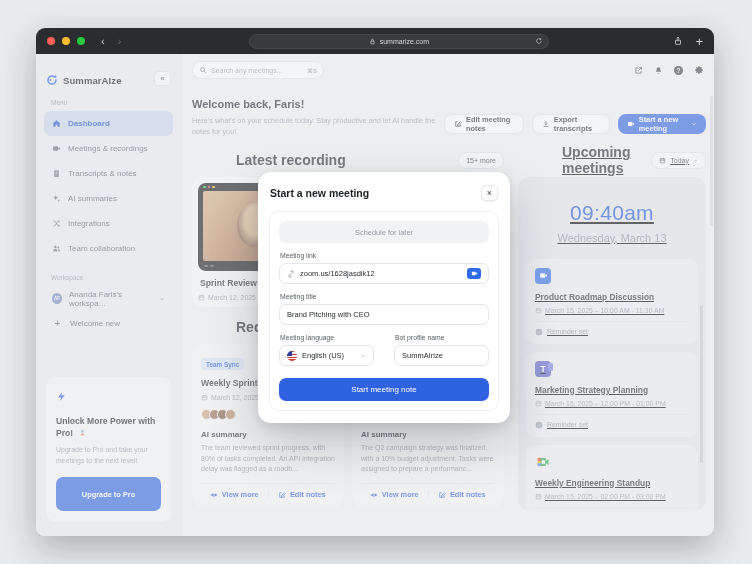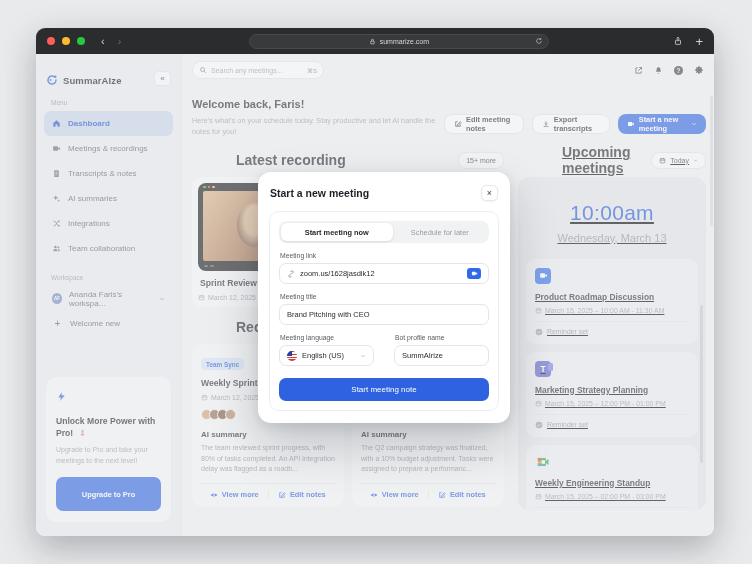--- a/index.html
+++ b/index.html
@@ -533,21 +533,21 @@
                 <span class="ic">
                   <svg width="5" height="5" viewBox="0 0 24 24" fill="none" stroke="#7d828a" stroke-width="3">
                       <path d="M6 9l6 6 6-6"></path>
                     </svg>
                 </span>
               </span>
             </div>
 
             <div class="up-panel">
               <div class="time-block">
-                <div class="time">10:00am</div>
+                <div class="time">09:40am</div>
                 <div class="tdate">Wednesday, March 13</div>
               </div>
 
               <div class="up-card">
                 <div class="plat zoom">
                   <svg width="9" height="9" viewBox="0 0 24 24" fill="#fff">
                       <path d="M3 8a2 2 0 0 1 2-2h9a2 2 0 0 1 2 2v8a2 2 0 0 1-2 2H5a2 2 0 0 1-2-2Zm13 3 5-3v8l-5-3Z"></path>
                     </svg>
                 </div>
                 <div class="up-title">Product Roadmap Discussion</div>
@@ -633,21 +633,20 @@
     <div class="dim"></div>
   </div>
 
   <div class="modal">
     <div class="modal-head">
       <span class="modal-title">Start a new meeting</span>
       <span class="modal-close">×</span>
     </div>
     <div class="modal-panel">
       <div class="seg">
-        <div class="seg-item active">Start meeting now</div>
         <div class="seg-item">Schedule for later</div>
       </div>
 
       <div class="f-label">Meeting link</div>
       <div class="f-input">
         <span class="ic">
           <svg width="8" height="8" viewBox="0 0 24 24" fill="none" stroke="currentColor" stroke-width="2.2">
               <path d="M10 14 14 10M9 13l-2.5 2.5a3.5 3.5 0 0 0 5 5L14 18M15 11l2.5-2.5a3.5 3.5 0 0 0-5-5L10 6"></path>
             </svg>
         </span>

